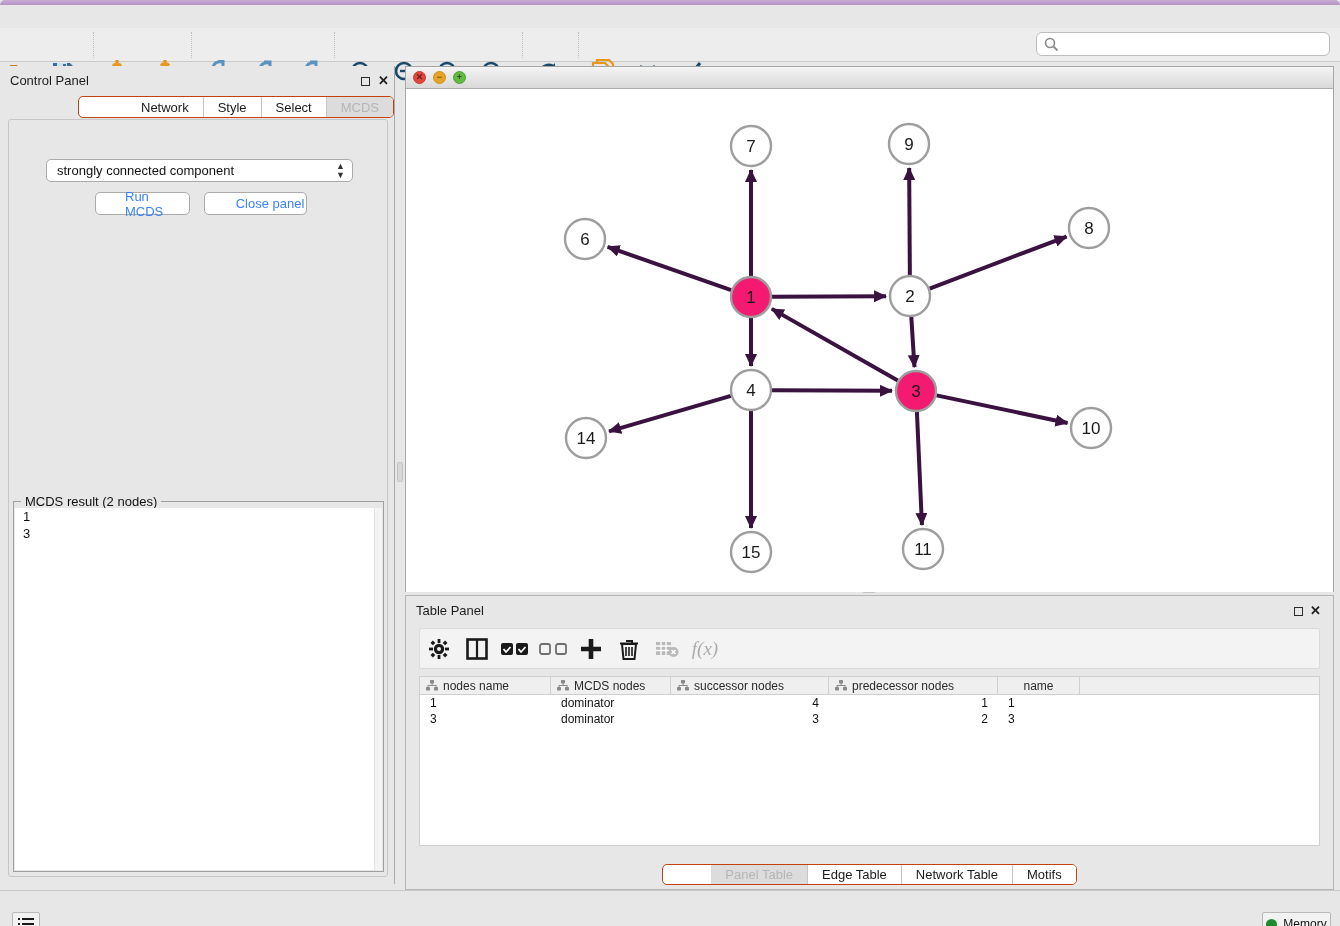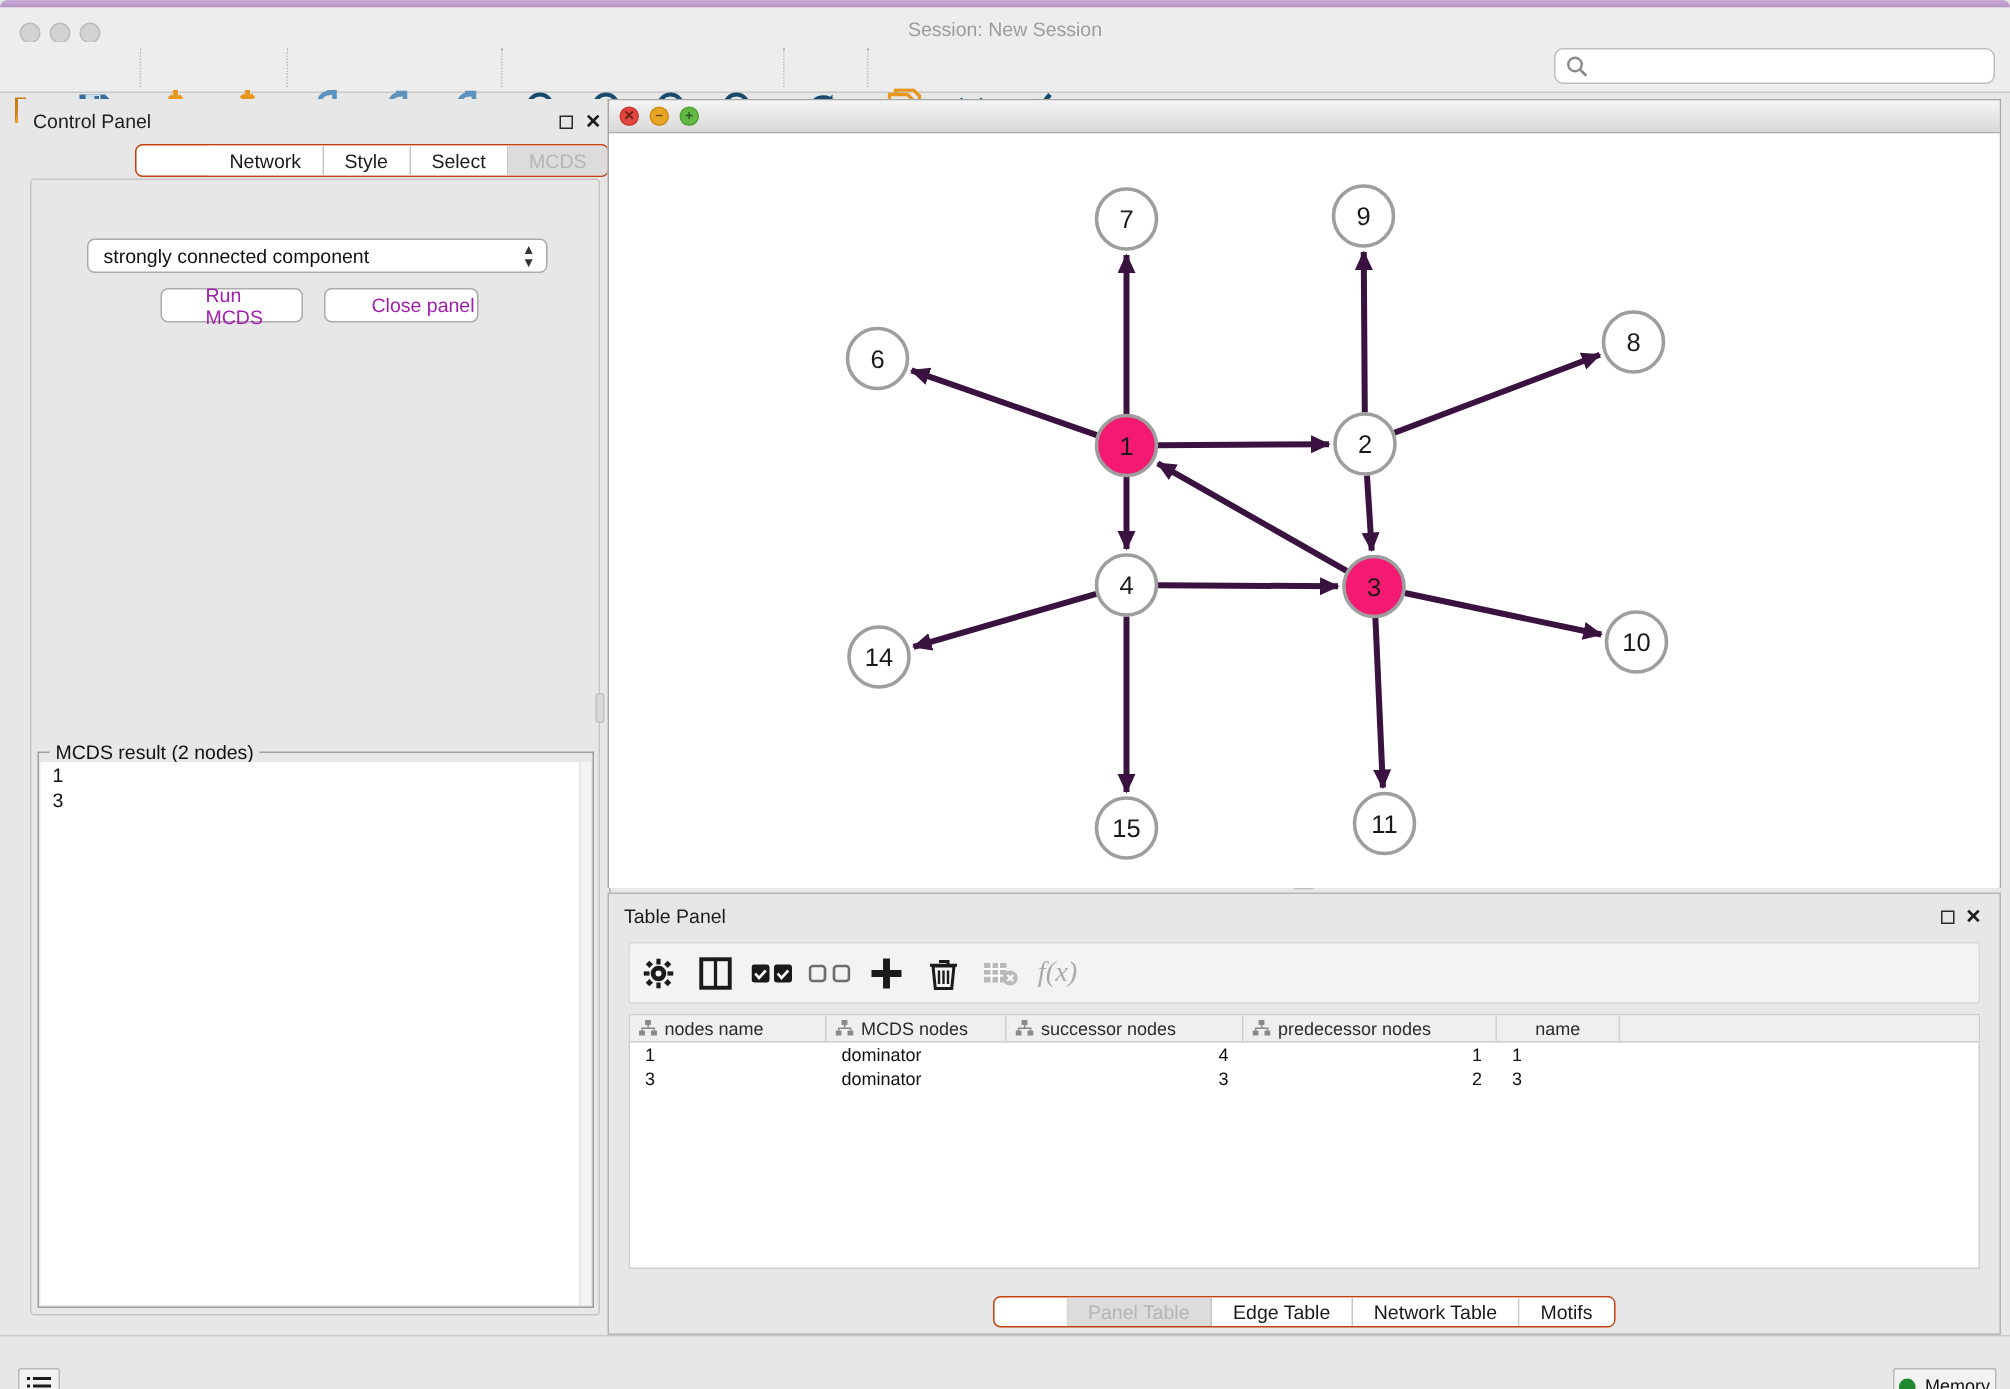--- a/index.html
+++ b/index.html
@@ -19,40 +19,40 @@
   .tbtn { position:absolute; top:31px; width:34px; height:28px; display:flex;
     align-items:center; justify-content:center; }
   .tsep { position:absolute; top:4px; height:26px; width:0;
     border-left:1px dotted #BDBDBD; }
   .searchbox { position:absolute; right:10px; top:4px; width:294px; height:24px; background:#fff;
     border:1px solid #BDBDBD; border-radius:6px; display:flex; align-items:center; padding-left:7px; }
   .searchbox input { border:none; outline:none; flex:1; font-size:12px; background:transparent; margin-left:5px; }
 
   
   .cpanel { position:absolute; left:0; top:66px; width:395px; height:818px; background:#E7E7E7;
-    border-right:1px solid #ABABAB;margin-left:12px; }
+    border-right:1px solid #ABABAB; }
   .panel-title { position:absolute; left:10px; top:7px; font-size:13px; color:#1D1D1D; }
   .float-ico { position:absolute; width:9px; height:9px; border:1.6px solid #2B2B2B; background:transparent; }
   .close-ico { position:absolute; font-size:13px; font-weight:bold; color:#1D1D1D; line-height:11px; }
   .seg-group { position:absolute; display:flex; border:1px solid #c2410c; border-radius:5px;
     overflow:hidden; background:#fff;padding-left:48px; }
   .seg { font-size:13px; color:#1A1A1A; background:#fff; display:flex; align-items:center;
     justify-content:center; border-right:1px solid #C6C6C6; padding:0 14px; height:100%; }
   .seg:last-child { border-right:none; }
   .seg.sel { background:#DCDCDC; color:#B5B5B5; }
   .tabpage { position:absolute; left:8px; top:119px; width:380px; height:758px;
     border:1px solid #C6C6C6; border-radius:3px; }
   .opt-label { position:absolute; left:0; top:18px; width:100%; text-align:center; font-size:13px; color:#111; }
   .combo { position:absolute; left:37px; top:39px; width:307px; height:23px; background:#fff;
     border:1px solid #ABABAB; border-radius:5px; display:flex; align-items:center;
     font-size:13px; color:#111; padding-left:10px; }
   .combo .chevrons { position:absolute; right:7px; top:2px; font-size:9px; line-height:9px;
     color:#333; text-align:center; }
   .btn { position:absolute; height:23px; background:#fff; border:1px solid #ABABAB; border-radius:5px;
-    font-size:13px; color:#a21caf; display:flex; align-items:center; justify-content:center;padding-left:29px; }
+    font-size:13px; color:#3b82f6; display:flex; align-items:center; justify-content:center;padding-left:29px; }
   .groupbox { position:absolute; left:4px; top:381px; width:371px; height:371px;
     border:1px solid #9F9F9F; }
   .groupbox-label { position:absolute; left:7px; top:-8px; background:#E7E7E7; padding:0 4px;
     font-size:13px; color:#111; }
   .groupbox-inner { position:absolute; left:1px; top:6px; right:1px; bottom:1px; background:#fff; }
   .scrolltrack { position:absolute; right:0; top:0; width:8px; height:100%; background:#F4F4F4;
     border-left:1px solid #E2E2E2; }
   .result-line { font-size:13px; color:#111; padding-left:8px; line-height:17px; }
   .split-handle { position:absolute; background:#D8D8D8; border:1px solid #C2C2C2; border-radius:2px; }
 
@@ -92,26 +92,20 @@
   .memdot { width:11px; height:11px; border-radius:50%; background:#1F8A2E; margin-right:6px; }
 
   svg text { font-family:"Liberation Sans", sans-serif; }
 </style>
 </head>
 <body>
 
 <div id="app">
 
   <div class="mac-strip"></div>
-  <div class="titlebar">
-    <div class="tl-dot" style="left:13px"></div>
-    <div class="tl-dot" style="left:33px"></div>
-    <div class="tl-dot" style="left:53px"></div>
-    <div class="win-title">Session: New Session</div>
-  </div>
 
   <div class="toolbar">
     <div class="tbtn" style="left:5px">
       <svg width="26" height="22" viewBox="0 0 26 22">
           <path d="M1 20 L4 7 L23 7 L20 20 Z" fill="#E8971E"></path>
           <path d="M1 20 L1 3 L8 3 L10 5.5 L19 5.5 L19 7 L4 7 Z" fill="#C87E12"></path>
         </svg>
     </div>
     <div class="tbtn" style="left:46px">
       <svg width="22" height="22" viewBox="0 0 22 22">

